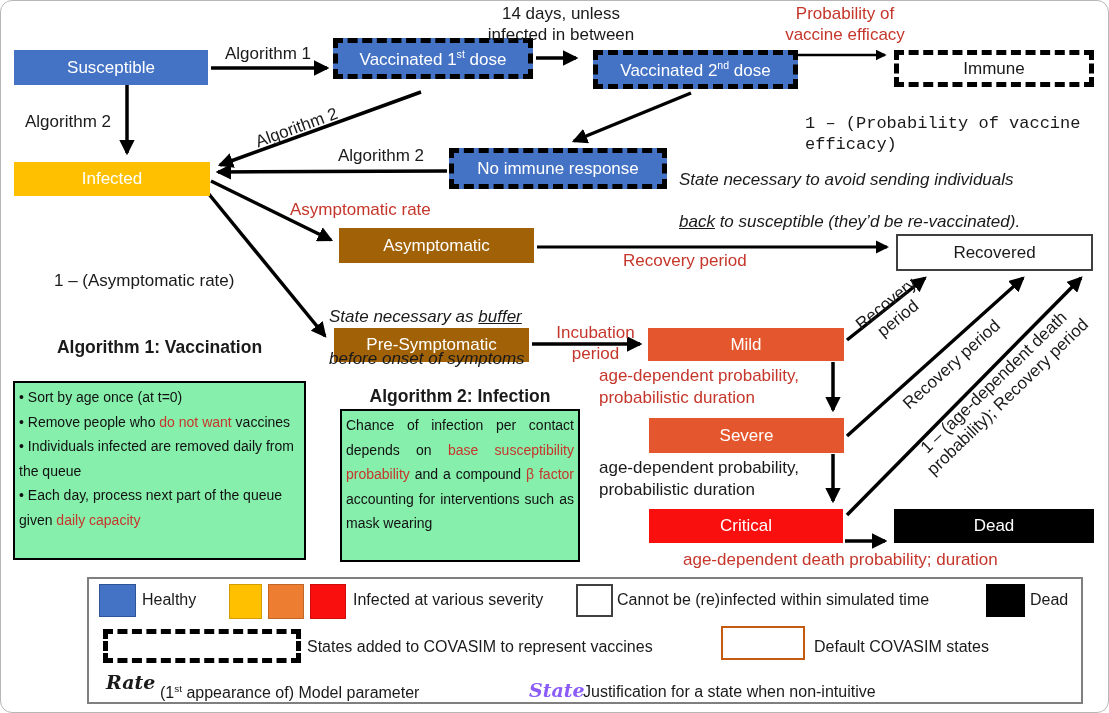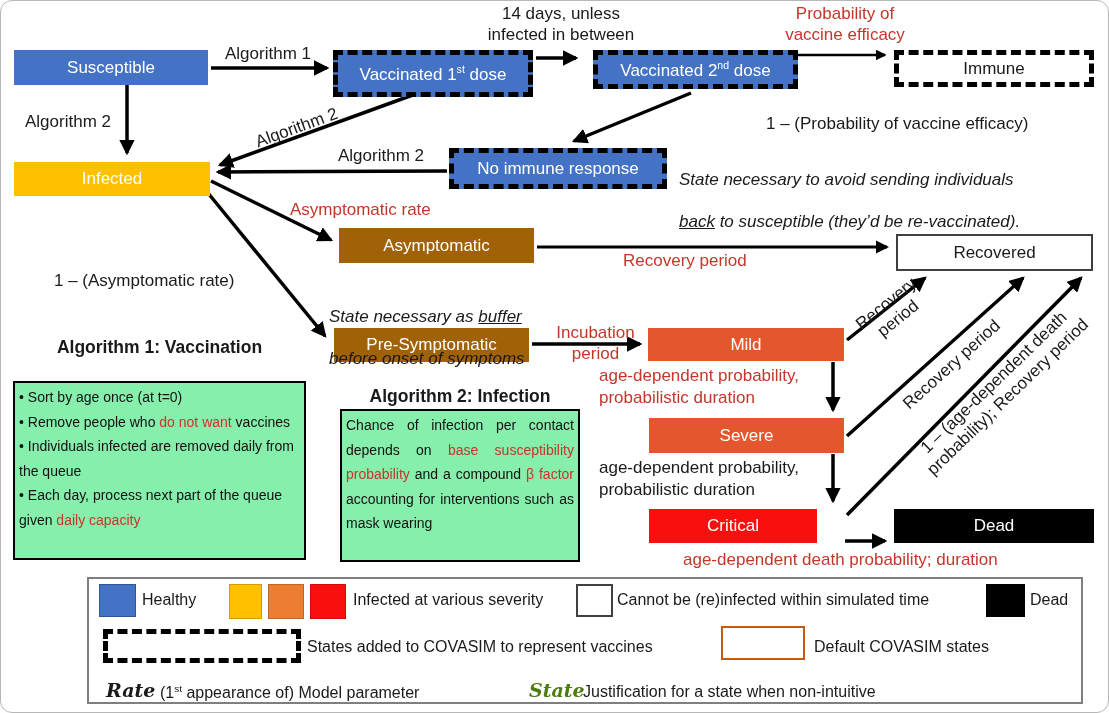--- a/index.html
+++ b/index.html
@@ -60,21 +60,21 @@
     <line x1="832" y1="453" x2="832" y2="500" stroke="#000" stroke-width="3.5" marker-end="url(#ah)"></line>
     <line x1="844" y1="540" x2="884" y2="540" stroke="#000" stroke-width="3.5" marker-end="url(#ah)"></line>
     <line x1="846" y1="339" x2="924" y2="277" stroke="#000" stroke-width="3.5" marker-end="url(#ah)"></line>
     <line x1="846" y1="435" x2="1022" y2="277" stroke="#000" stroke-width="3.5" marker-end="url(#ah)"></line>
     <line x1="846" y1="514" x2="1080" y2="277" stroke="#000" stroke-width="3.5" marker-end="url(#ah)"></line>
   </svg>
 
   <div class="node blue" style="left:13px;top:49px;width:194px;height:35px;">
     <span>Susceptible</span>
   </div>
-  <div class="node blue dashedB" style="left:332px;top:49px;width:200px;height:47px;text-align:center;">
+  <div class="node blue dashedB" style="left:332px;top:37px;width:200px;height:41px;text-align:center;">
     <span><span>Vaccinated 1</span><sup>st</sup><span> dose</span></span>
   </div>
   <div class="node blue dashedB" style="left:592px;top:49px;width:205px;height:39px;">
     <span><span>Vaccinated 2</span><sup>nd</sup><span> dose</span></span>
   </div>
   <div class="node whitebox dashedB" style="left:893px;top:49px;width:200px;height:37px;">
     <span>Immune</span>
   </div>
   <div class="node yellow" style="left:13px;top:161px;width:196px;height:34px;">
     <span>Infected</span>
@@ -90,36 +90,36 @@
   </div>
   <div class="node orange" style="left:333px;top:327px;width:195px;height:34px;">
     <span>Pre-Symptomatic</span>
   </div>
   <div class="node vermilion" style="left:647px;top:327px;width:196px;height:33px;">
     <span>Mild</span>
   </div>
   <div class="node vermilion" style="left:648px;top:417px;width:195px;height:35px;">
     <span>Severe</span>
   </div>
-  <div class="node redbox" style="left:648px;top:508px;width:168px;height:34px;">
+  <div class="node redbox" style="left:648px;top:508px;width:194px;height:34px;">
     <span>Critical</span>
   </div>
   <div class="node blackbox" style="left:893px;top:508px;width:200px;height:34px;">
     <span>Dead</span>
   </div>
 
   <div class="lbl" style="left:224px;top:42px;">Algorithm 1</div>
   <div class="lbl center" style="left:462px;top:2px;width:196px;">14 days, unless
 infected in between</div>
   <div class="lbl center red" style="left:778px;top:2px;width:132px;">Probability of
 vaccine efficacy</div>
   <div class="lbl" style="left:24px;top:110px;">Algorithm 2</div>
   <div class="lbl rot center" style="left:243px;top:116px;width:105px;transform:rotate(-20deg);">Algorithm 2</div>
   <div class="lbl" style="left:337px;top:144px;">Algorithm 2</div>
-  <div class="lbl" style="left:765px;top:112px;">1 – (Probability of vaccine efficacy)</div>
+  <div class="lbl" style="left:804px;top:112px;font-family:Liberation Mono, monospace;">1 – (Probability of vaccine efficacy)</div>
   <div class="lbl red" style="left:289px;top:198px;">Asymptomatic rate</div>
   <div class="lbl" style="left:53px;top:269px;">1 – (Asymptomatic rate)</div>
   <div class="lbl red" style="left:622px;top:249px;">Recovery period</div>
   <div class="lbl center red" style="left:546px;top:321px;width:97px;">Incubation
 period</div>
   <div class="lbl red" style="left:598px;top:364px;line-height:22px;">age-dependent probability,
 probabilistic duration</div>
   <div class="lbl" style="left:598px;top:456px;line-height:22px;">age-dependent probability,
 probabilistic duration</div>
   <div class="lbl red" style="left:682px;top:548px;">age-dependent death probability; duration</div>
@@ -161,21 +161,21 @@
     <div class="sw" style="left:487px;top:5px;width:37px;height:33px;background:#fff;border:2px solid #404040;"></div>
     <div class="ltext" style="left:528px;top:12px;">Cannot be (re)infected within simulated time</div>
     <div class="sw" style="left:897px;top:5px;width:39px;height:33px;background:#000;"></div>
     <div class="ltext" style="left:941px;top:12px;">Dead</div>
 
     <div class="sw" style="left:14px;top:50px;width:198px;height:34px;border:5px dashed #000;background:#fff;"></div>
     <div class="ltext" style="left:218px;top:59px;">States added to COVASIM to represent vaccines</div>
     <div class="sw" style="left:632px;top:47px;width:84px;height:34px;border:2px solid #C55A11;background:#fff;"></div>
     <div class="ltext" style="left:725px;top:59px;">Default COVASIM states</div>
 
-    <div class="ltext script red" style="left:17px;top:100px;">Rate</div>
+    <div class="ltext script red" style="left:17px;top:92px;">Rate</div>
     <div class="ltext" style="left:71px;top:104px;">
       <span>(1</span><sup>st</sup><span> appearance of) Model parameter</span>
     </div>
-    <div class="ltext script" style="left:440px;top:100px;color:#4d7c0f;text-align:center;">State</div>
+    <div class="ltext script" style="left:440px;top:100px;color:#8b5cf6;text-align:center;">State</div>
     <div class="ltext" style="left:494px;top:104px;">Justification for a state when non-intuitive</div>
   </div>
 
 </div>
 
 </body></html>

